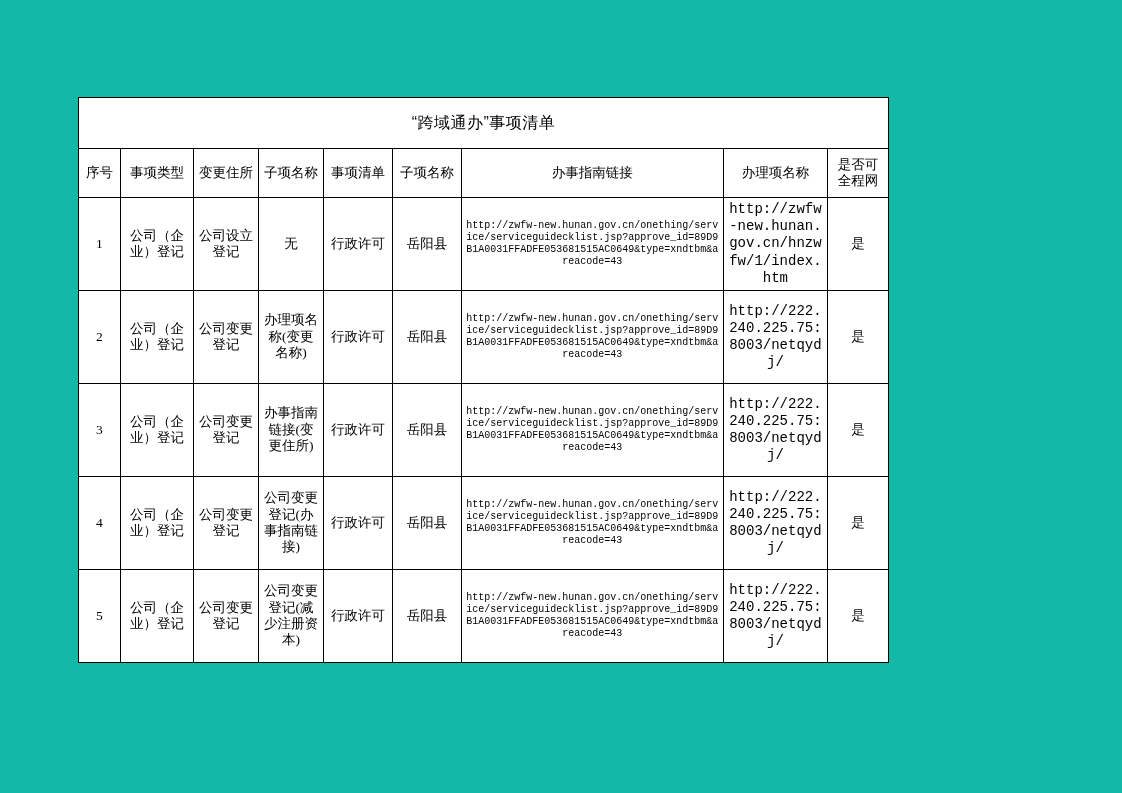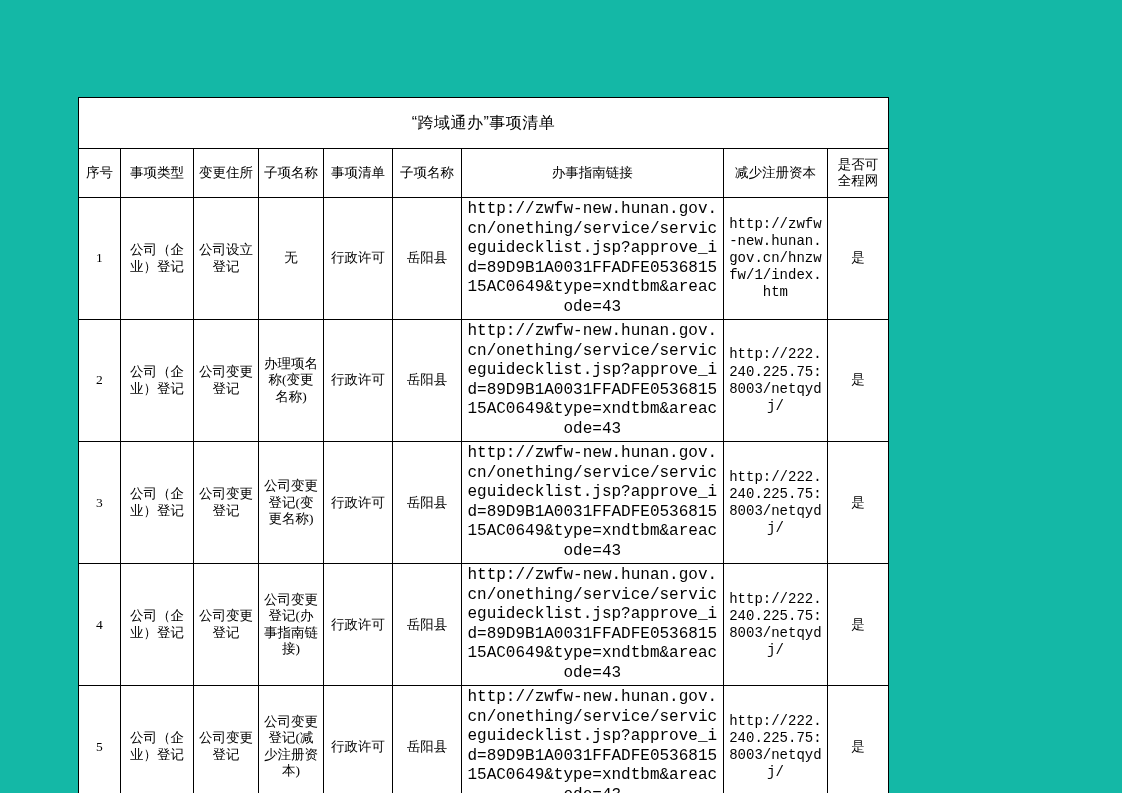--- a/index.html
+++ b/index.html
@@ -52,21 +52,21 @@
     height: 44px;
     font-size: 13.5px;
     font-family: "Liberation Serif", "DejaVu Serif", serif;
   }
   .cjk {
     font-family: "Liberation Serif", "DejaVu Serif", serif;
     font-size: 13.5px;
   }
   .url {
     font-family: "Liberation Mono", "DejaVu Sans Mono", monospace;
-    font-size: 16px;
+    font-size: 10px;
     line-height: 1.5;
     word-break: break-all;
     text-align: center;
   }
   .url-left {
     font-family: "Liberation Mono", "DejaVu Sans Mono", monospace;
     font-size: 14px;
     line-height: 1.5;
     word-break: break-all;
     text-align: left;
@@ -106,21 +106,21 @@
           <td class="title-cell" colspan="9">“跨域通办”事项清单</td>
         </tr>
         <tr class="hdr">
           <td>序号</td>
           <td>事项类型</td>
           <td>变更住所</td>
           <td>子项名称</td>
           <td>事项清单</td>
           <td>子项名称</td>
           <td>办事指南链接</td>
-          <td>减少注册资本</td>
+          <td>办理项名称</td>
           <td>是否可全程网</td>
         </tr>
 
         <tr class="body-row">
           <td class="cjk">1</td>
           <td class="cjk">公司（企业）登记</td>
           <td class="cjk">公司设立登记</td>
           <td class="cjk">无</td>
           <td class="cjk">行政许可</td>
           <td class="cjk">岳阳县</td>
@@ -138,21 +138,21 @@
           <td class="cjk">岳阳县</td>
           <td class="url">http://zwfw-new.hunan.gov.cn/onething/service/serviceguidecklist.jsp?approve_id=89D9B1A0031FFADFE053681515AC0649&amp;type=xndtbm&amp;areacode=43</td>
           <td class="url-left">http://222.240.225.75:8003/netqydj/</td>
           <td class="cjk">是</td>
         </tr>
 
         <tr class="body-row">
           <td class="cjk">3</td>
           <td class="cjk">公司（企业）登记</td>
           <td class="cjk">公司变更登记</td>
-          <td class="cjk">公司变更登记(变更名称)</td>
+          <td class="cjk">办事指南链接(变更住所)</td>
           <td class="cjk">行政许可</td>
           <td class="cjk">岳阳县</td>
           <td class="url">http://zwfw-new.hunan.gov.cn/onething/service/serviceguidecklist.jsp?approve_id=89D9B1A0031FFADFE053681515AC0649&amp;type=xndtbm&amp;areacode=43</td>
           <td class="url-left">http://222.240.225.75:8003/netqydj/</td>
           <td class="cjk">是</td>
         </tr>
 
         <tr class="body-row">
           <td class="cjk">4</td>
           <td class="cjk">公司（企业）登记</td>

